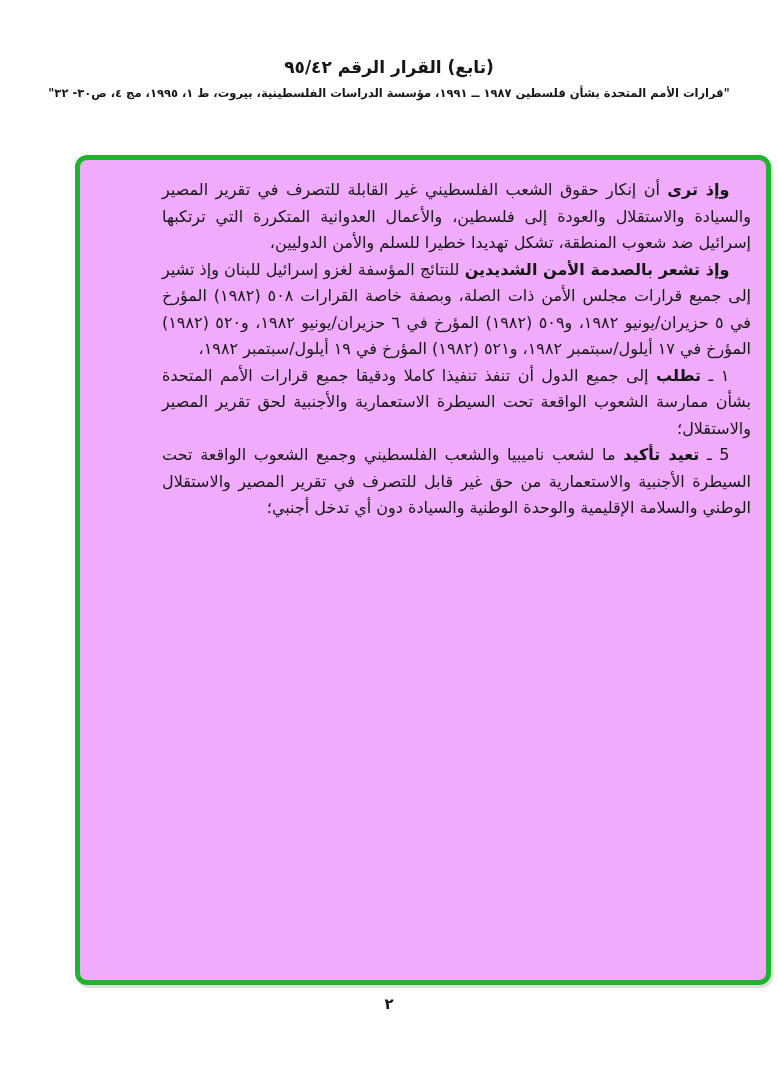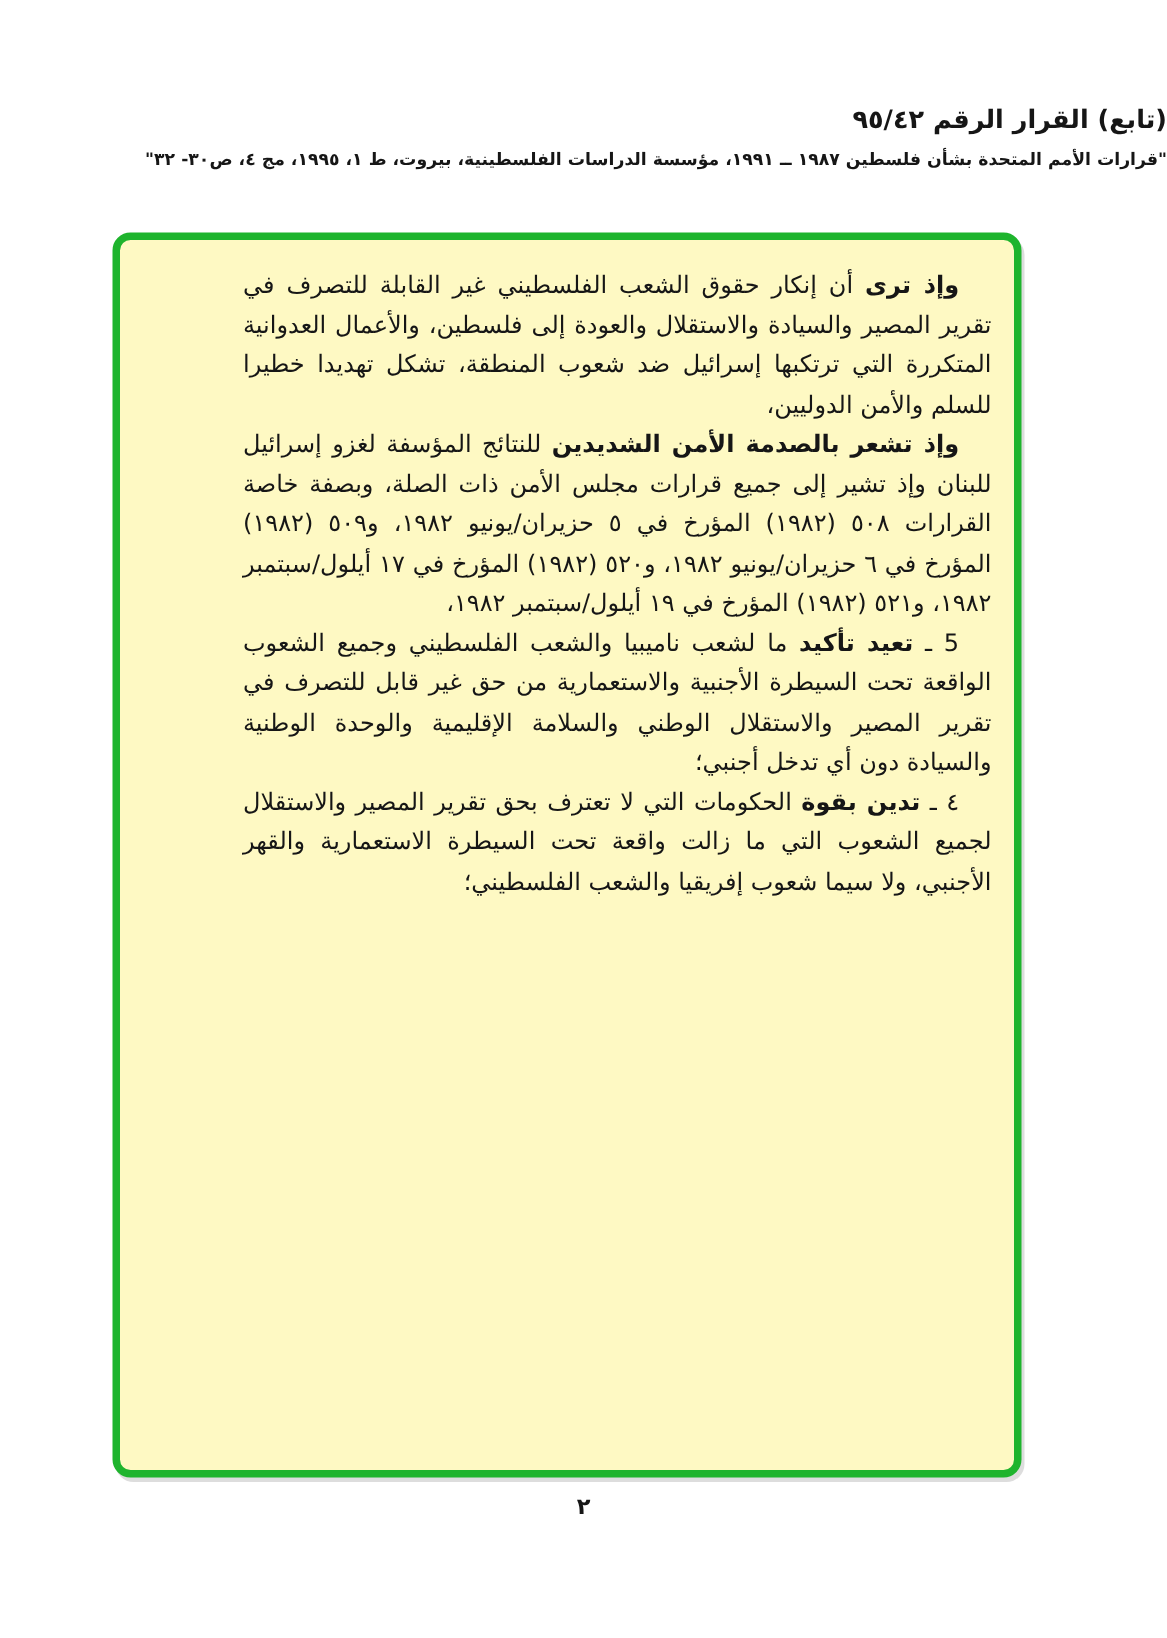--- a/index.html
+++ b/index.html
@@ -7,43 +7,43 @@
   body {
     width: 778px; height: 1092px;
     background: #ffffff;
     color: #161616;
     font-family: "DejaVu Sans", sans-serif;
     position: relative;
     overflow: hidden;
   }
   .doc-header {
     position: absolute;
-    top: 70px; left: 0; width: 100%;
-    text-align: right;
+    top: 57px; left: 0; width: 100%;
+    text-align: center;
     direction: rtl;
   }
   .doc-title {
     font-size: 17px;
     font-weight: bold;
     margin: 0 0 9px 0;
     letter-spacing: 0.2px;
   }
   .doc-source {
     font-size: 11.5px;
     font-weight: bold;
     margin: 0;
     white-space: nowrap;
   }
   .green-frame {
     position: absolute;
     left: 75px; top: 155px;
-    width: 606px; height: 830px;
+    width: 696px; height: 830px;
     border: 5px solid #1eb42d;
     border-radius: 12px;
-    background: #fef9c3;
+    background: #f0abfc;
     box-shadow: 2px 3px 0 rgba(120,120,120,0.25);
   }
   .res-text {
     position: absolute;
     top: 17px; right: 15px; left: 82px;
     direction: rtl;
     text-align: justify;
     font-size: 16px;
     line-height: 26.5px;
   }
@@ -68,20 +68,20 @@
 
 <header class="doc-header">
   <h1 class="doc-title">(تابع) القرار الرقم ٩٥/٤٢</h1>
   <p class="doc-source">"قرارات الأمم المتحدة بشأن فلسطين ١٩٨٧ ــ ١٩٩١، مؤسسة الدراسات الفلسطينية، بيروت، ط ١، ١٩٩٥، مج ٤، ص٣٠- ٣٢"</p>
 </header>
 
 <section class="green-frame">
   <div class="res-text">
     <p><span class="num"></span><span class="lead">وإذ ترى</span><span> أن إنكار حقوق الشعب الفلسطيني غير القابلة للتصرف في تقرير المصير والسيادة والاستقلال والعودة إلى فلسطين، والأعمال العدوانية المتكررة التي ترتكبها إسرائيل ضد شعوب المنطقة، تشكل تهديدا خطيرا للسلم والأمن الدوليين،</span></p>
     <p><span class="num"></span><span class="lead">وإذ تشعر بالصدمة الأمن الشديدين</span><span> للنتائج المؤسفة لغزو إسرائيل للبنان وإذ تشير إلى جميع قرارات مجلس الأمن ذات الصلة، وبصفة خاصة القرارات ٥٠٨ (١٩٨٢) المؤرخ في ٥ حزيران/يونيو ١٩٨٢، و٥٠٩ (١٩٨٢) المؤرخ في ٦ حزيران/يونيو ١٩٨٢، و٥٢٠ (١٩٨٢) المؤرخ في ١٧ أيلول/سبتمبر ١٩٨٢، و٥٢١ (١٩٨٢) المؤرخ في ١٩ أيلول/سبتمبر ١٩٨٢،</span></p>
+    <p><span class="num">١ ـ </span><span class="lead">تطلب</span><span> إلى جميع الدول أن تنفذ تنفيذا كاملا ودقيقا جميع قرارات الأمم المتحدة بشأن ممارسة الشعوب الواقعة تحت السيطرة الاستعمارية والأجنبية لحق تقرير المصير والاستقلال؛</span></p>
     <p><span class="num">5 ـ </span><span class="lead">تعيد تأكيد</span><span> ما لشعب ناميبيا والشعب الفلسطيني وجميع الشعوب الواقعة تحت السيطرة الأجنبية والاستعمارية من حق غير قابل للتصرف في تقرير المصير والاستقلال الوطني والسلامة الإقليمية والوحدة الوطنية والسيادة دون أي تدخل أجنبي؛</span></p>
-    <p><span class="num">٤ ـ </span><span class="lead">تدين بقوة</span><span> الحكومات التي لا تعترف بحق تقرير المصير والاستقلال لجميع الشعوب التي ما زالت واقعة تحت السيطرة الاستعمارية والقهر الأجنبي، ولا سيما شعوب إفريقيا والشعب الفلسطيني؛</span></p>
   </div>
 </section>
 
 <footer class="doc-footer">
   <div class="page-number">٢</div>
 </footer>
 
 </body></html>

